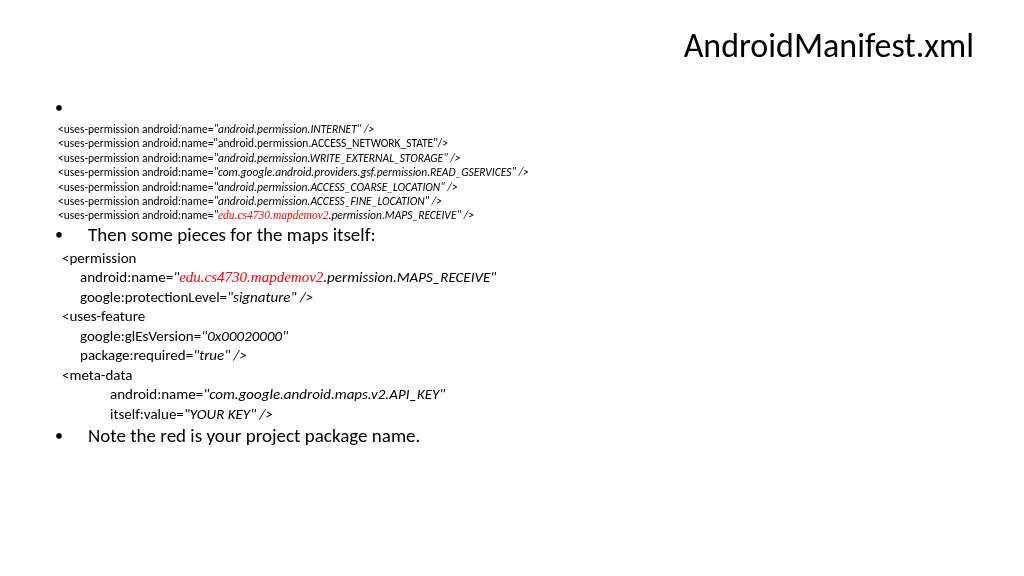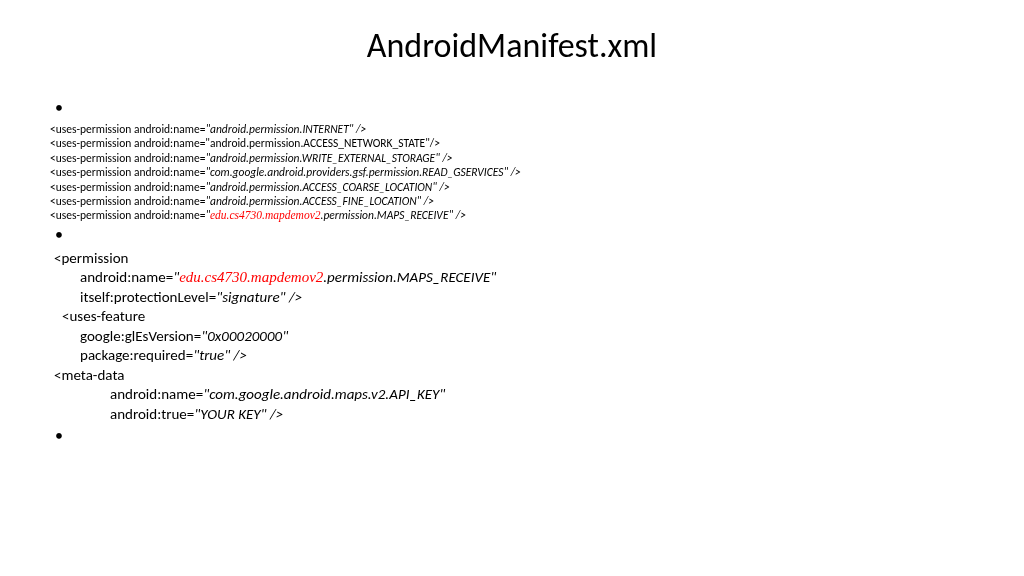--- a/index.html
+++ b/index.html
@@ -5,47 +5,47 @@
     * { margin: 0; padding: 0; box-sizing: border-box; }
     body {
       width: 1024px;
       height: 576px;
       background: #ffffff;
       font-family: Calibri, Arial, sans-serif;
       color: #000000;
       padding: 20px 50px;
     }
     .title {
-      text-align: center;
+      text-align: right;
       font-size: 34px;
       font-weight: 400;
       margin-bottom: 30px;
       margin-top: 5px;
     }
     .bullet-item {
       display: flex;
       align-items: flex-start;
       font-size: 19px;
       margin-bottom: 2px;
     }
     .bullet-marker {
       margin-left: 5px;
       margin-right: 25px;
       font-size: 16px;
       line-height: 24px;
     }
     .code-small {
       font-size: 11.5px;
       line-height: 1.25;
-      margin-left: 0px;
+      margin-left: 8px;
     }
     .code-medium {
       font-size: 15px;
       line-height: 1.3;
-      margin-left: 4px;
+      margin-left: 12px;
     }
     .italic { font-style: italic; }
     .red { color: #ff0000; font-family: Liberation Serif, serif; }
     .indent1 { margin-left: 30px; }
     .indent2 { margin-left: 60px; }
     .indent3 { margin-left: 12px; }
   </style>
 </head>
 <body>
 
@@ -58,27 +58,29 @@
 <div class="code-small"><span>&lt;uses-permission android:name=</span><span class="italic">"android.permission.INTERNET" /&gt;</span></div>
 <div class="code-small"> &lt;uses-permission android:name="android.permission.ACCESS_NETWORK_STATE"/&gt;</div>
 <div class="code-small"><span>&lt;uses-permission android:name=</span><span class="italic">"android.permission.WRITE_EXTERNAL_STORAGE" /&gt;</span></div>
 <div class="code-small"><span>&lt;uses-permission android:name=</span><span class="italic">"com.google.android.providers.gsf.permission.READ_GSERVICES" /&gt;</span></div>
 <div class="code-small"><span>&lt;uses-permission android:name=</span><span class="italic">"android.permission.ACCESS_COARSE_LOCATION" /&gt;</span></div>
 <div class="code-small"><span>&lt;uses-permission android:name=</span><span class="italic">"android.permission.ACCESS_FINE_LOCATION" /&gt;</span></div>
 <div class="code-small"><span>&lt;uses-permission android:name=</span><span class="italic">"</span><span class="italic red">edu.cs4730.mapdemov2</span><span class="italic">.permission.MAPS_RECEIVE" /&gt;</span></div>
 
 <div class="bullet-item">
   <span class="bullet-marker">•</span>
+  <span>Then some pieces for the maps itself:</span>
 </div>
 
 <div class="code-medium">&lt;permission</div>
 <div class="code-medium indent1"><span>android:name=</span><span class="italic">"</span><span class="italic red">edu.cs4730.mapdemov2</span><span class="italic">.permission.MAPS_RECEIVE"</span></div>
-<div class="code-medium indent1"><span>itself:protectionLevel=</span><span class="italic">"signature" /&gt;</span></div>
+<div class="code-medium indent1"><span>google:protectionLevel=</span><span class="italic">"signature" /&gt;</span></div>
 <div class="code-medium indent3">&lt;uses-feature</div>
 <div class="code-medium indent1"><span>google:glEsVersion=</span><span class="italic">"0x00020000"</span></div>
 <div class="code-medium indent1"><span>package:required=</span><span class="italic">"true" /&gt;</span></div>
 <div class="code-medium">&lt;meta-data</div>
 <div class="code-medium indent2"><span>android:name=</span><span class="italic">"com.google.android.maps.v2.API_KEY"</span></div>
-<div class="code-medium indent2"><span>android:true=</span><span class="italic">"YOUR KEY" /&gt;</span></div>
+<div class="code-medium indent2"><span>itself:value=</span><span class="italic">"YOUR KEY" /&gt;</span></div>
 
 <div class="bullet-item">
   <span class="bullet-marker">•</span>
+  <span>Note the red is your project package name.</span>
 </div>
 
 </body></html>

